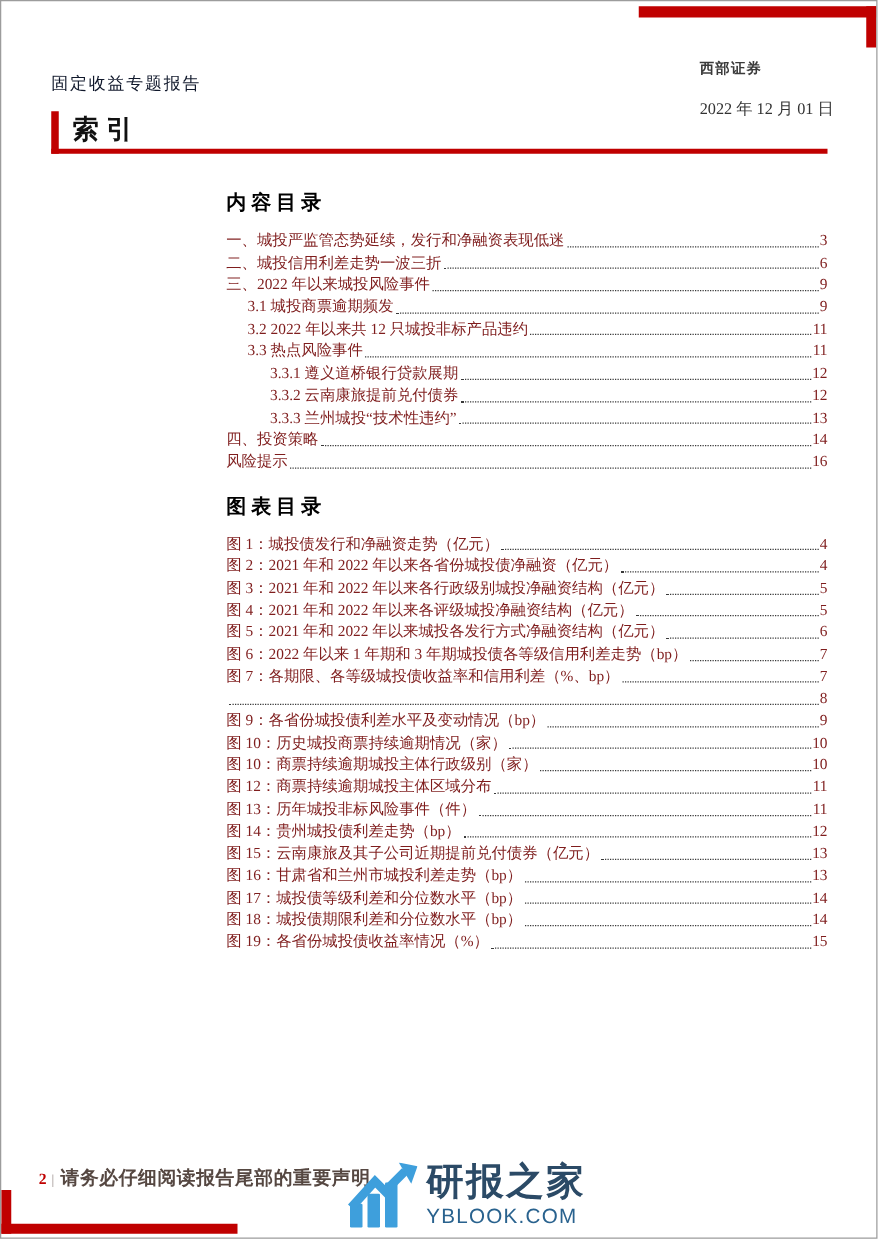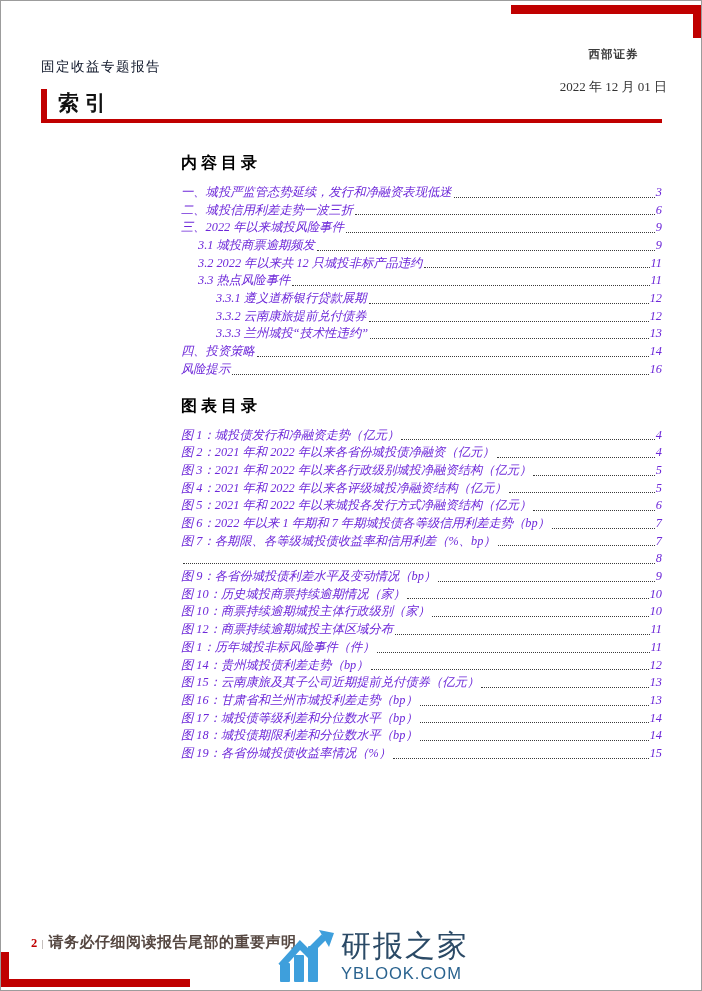--- a/index.html
+++ b/index.html
@@ -18,21 +18,21 @@
   .corner-tr-h { top: 4px; left: 510px; right: 0; height: 9px; background: var(--accent-red, #C00000); }
   .corner-tr-v { top: 4px; right: 0; width: 8px; height: 33px; background: var(--accent-red, #C00000); }
   .corner-bl-v { left: 0; top: 951px; width: 8px; height: 35px; background: var(--accent-red, #C00000); }
   .corner-bl-h { left: 0; top: 978px; width: 189px; height: 8px; background: var(--accent-red, #C00000); }
 
   
   .report-type {
     left: 40px; top: 57px;
     font-size: 13.5px; color: #0f172a; letter-spacing: 1.5px;
   }
-  .brand-block { top: 46px; right: 34px; text-align: center; color: #3b3b3b; }
+  .brand-block { top: 46px; right: 34px; text-align: left; color: #3b3b3b; }
   .brand-name { font-size: 11.5px; font-weight: bold; letter-spacing: 1px; }
   .report-date { font-size: 13px; margin-top: 16px; color: #333; }
 
   
   .index-bar { left: 40px; top: 88px; width: 6px; height: 34px; background: var(--accent-red, #C00000); }
   .index-title {
     left: 57px; top: 92px;
     font-size: 21px; font-weight: bold; color: #111;
     letter-spacing: 6px; line-height: 1;
   }
@@ -42,45 +42,45 @@
   .content { left: 180px; top: 150px; width: 481px; }
   .dir-heading {
     margin: 0 0 9px 0;
     font-size: 16px; font-weight: bold; color: #000;
     letter-spacing: 4px; line-height: 24px;
   }
   .dir-heading.second { margin-top: 15px; }
   .toc-list { width: 100%; }
   .row {
     display: flex; align-items: baseline;
-    height: 17.7px; font-size: 12.3px; color: #6d28d9;
-    line-height: 17.7px; white-space: nowrap; font-style: italic;
+    height: 17.7px; font-size: 12.3px; color: #7f1d1d;
+    line-height: 17.7px; white-space: nowrap;
   }
   .row .label { flex: 0 0 auto; }
   .row .dots {
     flex: 1 1 auto; min-width: 8px;
     align-self: flex-end; margin: 0 1px 4px 2px;
     border-bottom: 1.6px dotted #3a3a3a; height: 0;
   }
   .row .pg { flex: 0 0 auto; }
   .row.lv2 { padding-left: 17px; }
-  .row.lv3 { padding-left: 35px; align-items: flex-end; }
+  .row.lv3 { padding-left: 35px; }
 
   
   .footer-note { left: 30px; top: 932px; display: flex; align-items: baseline; }
   .footer-page { color: var(--accent-red, #C00000); font-weight: bold; font-size: 12.5px; }
   .footer-sep { color: #9a8f8c; font-size: 11px; margin: 0 5px 0 4px; }
   .footer-disclaimer { color: #554741; font-size: 15px; letter-spacing: 0.5px; font-weight: bold; }
 
   
   .watermark { left: 277px; top: 929px; display: flex; align-items: center; }
   .wm-icon { width: 56px; height: 54px; flex: 0 0 auto; }
   .wm-text { margin-left: 7px; }
   .wm-cn {
-    font-size: 30px; font-weight: normal; line-height: 1;
+    font-size: 30px; font-weight: bold; line-height: 1;
     color: var(--watermark-dark-blue, #2B4A66);
     letter-spacing: 2px;
     font-family: "Liberation Sans", "DejaVu Sans", sans-serif;
   }
   .wm-url {
     font-size: 16.5px; font-weight: normal; margin-top: 3px;
     color: var(--watermark-url-blue, #29628E);
     letter-spacing: 1px;
     font-family: "Liberation Sans", "DejaVu Sans", sans-serif;
   }
@@ -197,21 +197,21 @@
     <span class="pg">5</span>
   </div>
 
   <div class="row">
     <span class="label">图 5：2021 年和 2022 年以来城投各发行方式净融资结构（亿元）</span>
     <span class="dots"></span>
     <span class="pg">6</span>
   </div>
 
   <div class="row">
-    <span class="label">图 6：2022 年以来 1 年期和 7 年期城投债各等级信用利差走势（bp）</span>
+    <span class="label">图 6：2022 年以来 1 年期和 3 年期城投债各等级信用利差走势（bp）</span>
     <span class="dots"></span>
     <span class="pg">7</span>
   </div>
 
   <div class="row">
     <span class="label">图 7：各期限、各等级城投债收益率和信用利差（%、bp）</span>
     <span class="dots"></span>
     <span class="pg">7</span>
   </div>
 
@@ -238,21 +238,21 @@
     <span class="pg">10</span>
   </div>
 
   <div class="row">
     <span class="label">图 12：商票持续逾期城投主体区域分布</span>
     <span class="dots"></span>
     <span class="pg">11</span>
   </div>
 
   <div class="row">
-    <span class="label">图 1：历年城投非标风险事件（件）</span>
+    <span class="label">图 13：历年城投非标风险事件（件）</span>
     <span class="dots"></span>
     <span class="pg">11</span>
   </div>
 
   <div class="row">
     <span class="label">图 14：贵州城投债利差走势（bp）</span>
     <span class="dots"></span>
     <span class="pg">12</span>
   </div>
 

